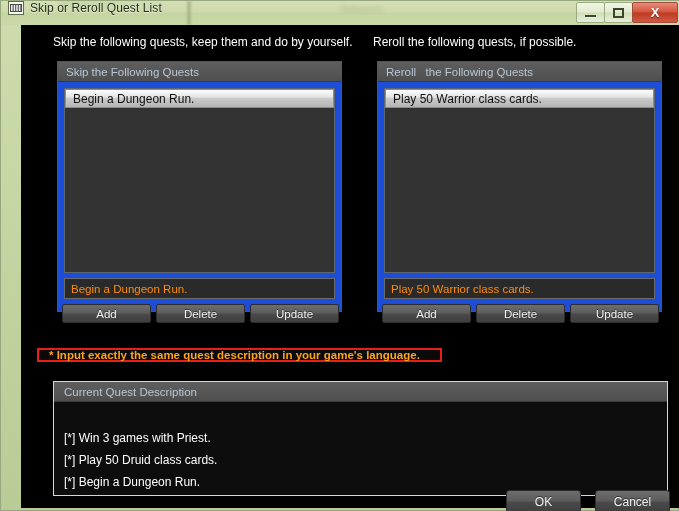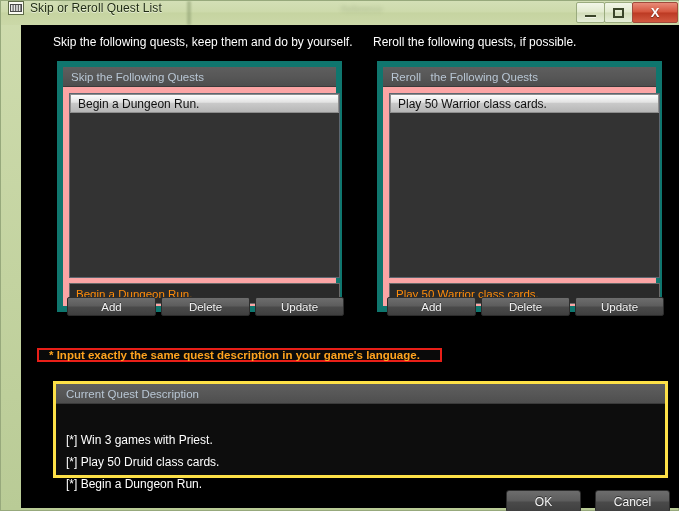--- a/index.html
+++ b/index.html
@@ -110,22 +110,22 @@
     font-size: 12px;
     color: #ffffff;
     white-space: nowrap;
   }
   #instruct-left  { left: 32px; top: 10px; }
   #instruct-right { left: 352px; top: 10px; }
 
   
   .panel {
     position: absolute;
-    background: #fca5a5;
-    border: 6px solid #0f766e;
+    background: #1d4ed8;
+    border: 1px solid #0f766e;
   }
   #panel-skip   { left: 36px;  top: 36px; width: 285px; height: 251px; }
   #panel-reroll { left: 356px; top: 36px; width: 285px; height: 251px; }
 
   .panel-header {
     height: 20px;
     background: linear-gradient(to bottom, #5e5e5e 0%, #575757 50%, #4e4e4e 100%);
     border-bottom: 1px solid #3a3a3a;
     display: flex;
     align-items: center;
@@ -165,21 +165,21 @@
     border: 1px solid #6a6a6a;
     display: flex;
     align-items: center;
     padding-left: 6px;
     font-size: 11.5px;
     color: #ff8c0a;
   }
 
   .btnrow {
     position: absolute;
-    left: 4px; top: 230px;
+    left: 4px; top: 242px;
     width: 277px;
     display: flex;
     gap: 5px;
   }
   .btn {
     flex: 1;
     height: 19px;
     background: linear-gradient(to bottom, #6d6d6d 0%, #5c5c5c 48%, #4a4a4a 52%, #3f3f3f 100%);
     border: 1px solid #2c2c2c;
     border-radius: 2px;
@@ -204,23 +204,23 @@
     font-size: 11.5px;
     color: #ffa41f;
     font-weight: bold;
     white-space: nowrap;
   }
 
   
   #panel-current {
     position: absolute;
     left: 32px; top: 356px;
-    width: 615px; height: 97px;
+    width: 615px; height: 115px;
     background: #0d0d0d;
-    border: 3px solid #fde047;
+    border: 1px solid #fde047;
   }
   #panel-current .panel-header { padding-left: 10px; }
   #current-list {
     position: absolute;
     left: 0; top: 21px; right: 0; bottom: 0;
     padding: 24px 0 0 10px;
   }
   .quest-line {
     font-size: 12px;
     color: #ffffff;

